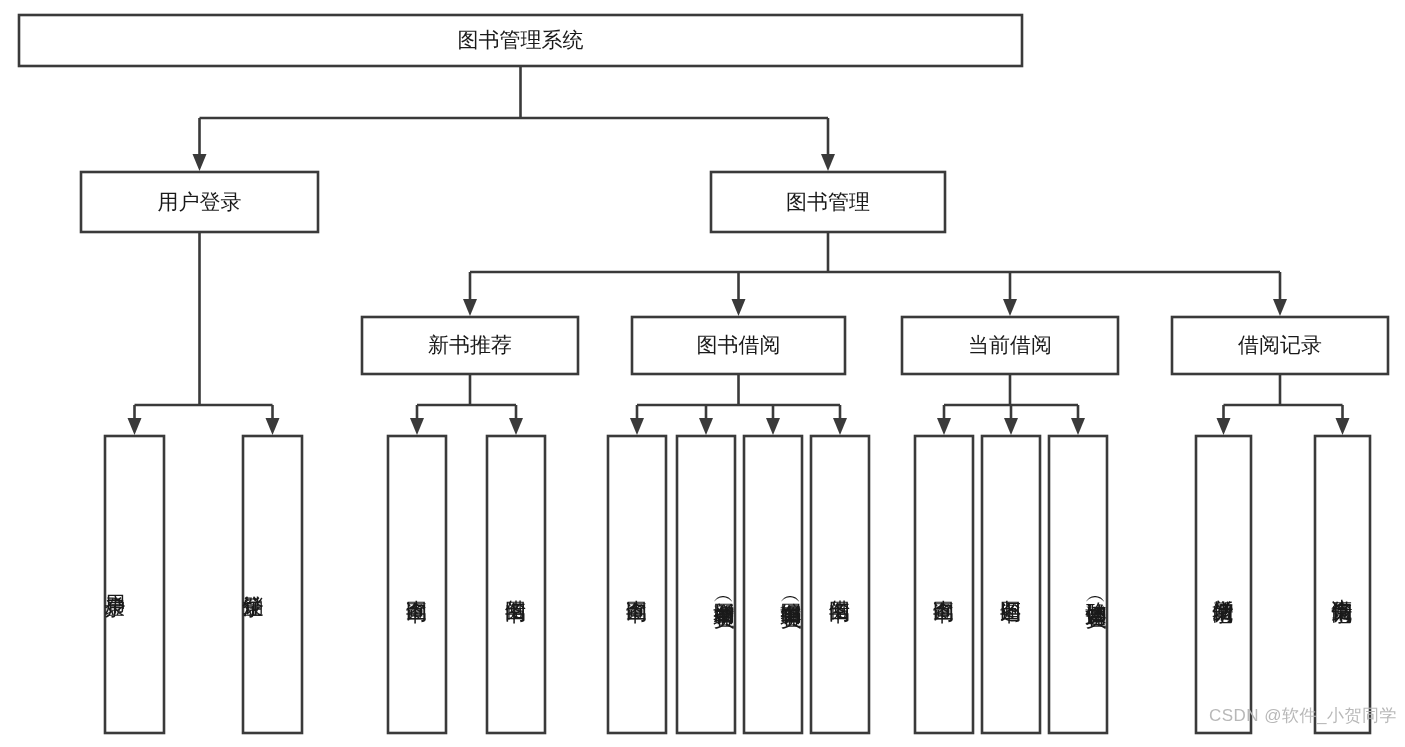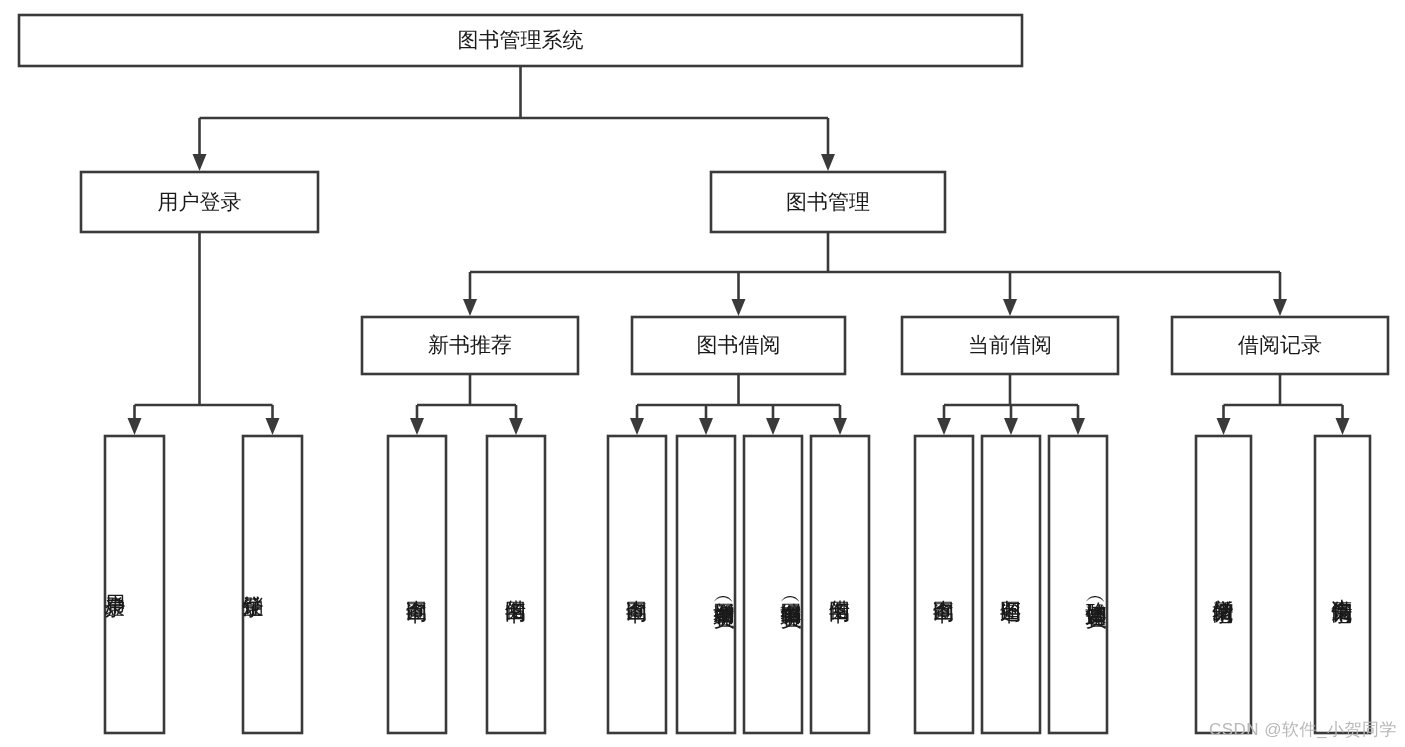--- a/index.html
+++ b/index.html
@@ -60,21 +60,21 @@
     writing-mode: vertical-rl;
     text-orientation: upright;
     letter-spacing: 1px;
     line-height: 1;
     white-space: nowrap;
     pointer-events: none;
   }
   .watermark {
     position: absolute;
     right: 8px;
-    bottom: 6px;
+    bottom: 20px;
     font-family: "Liberation Sans", "DejaVu Sans", sans-serif;
     font-size: 17px;
     color: #b8b8b8;
     letter-spacing: 0.5px;
     white-space: nowrap;
   }
 </style>
 </head>
 <body>
 

